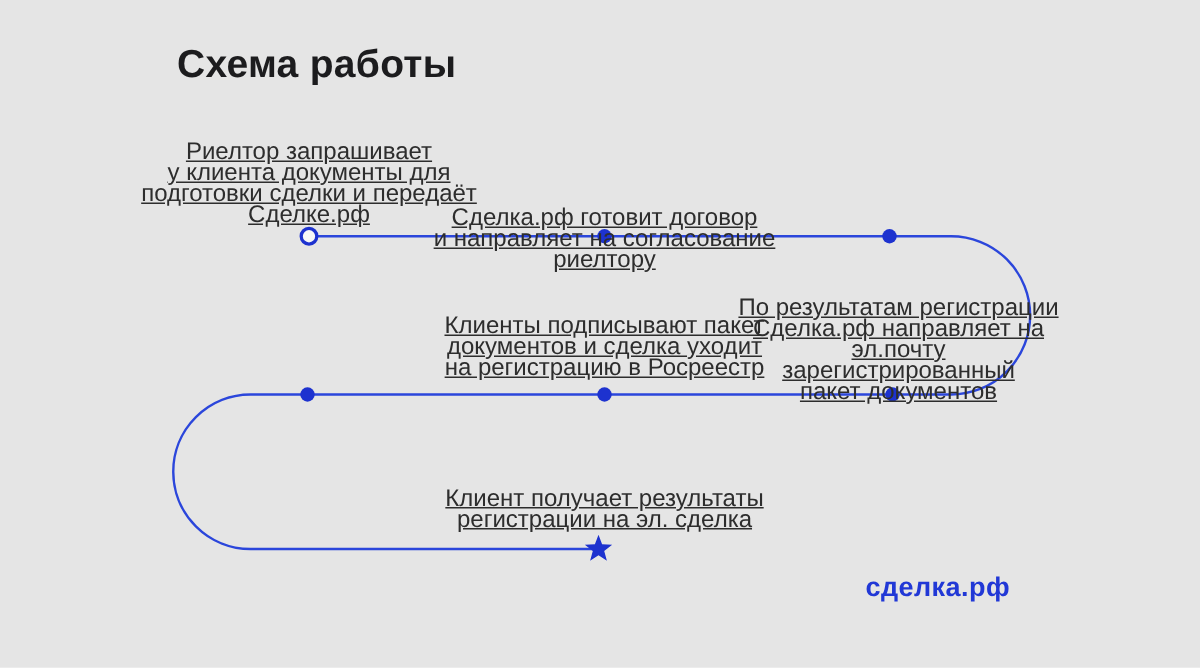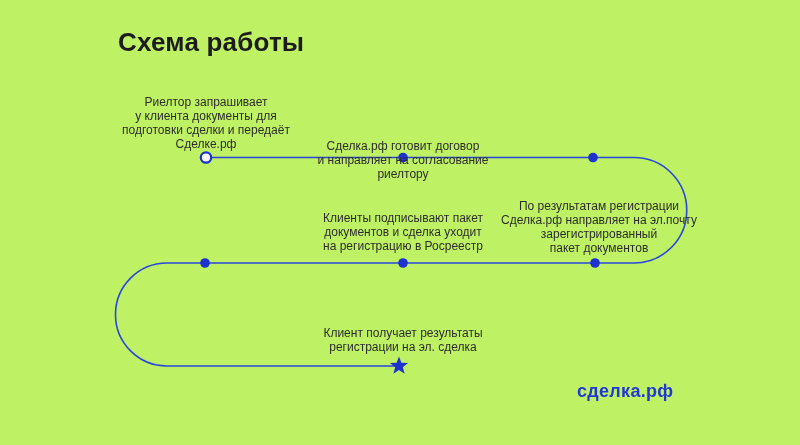--- a/index.html
+++ b/index.html
@@ -7,45 +7,46 @@
     padding: 0;
   }
   body {
     font-family: "Liberation Sans", "DejaVu Sans", sans-serif;
     background: #ffffff;
   }
   .canvas {
     position: relative;
     width: 800px;
     height: 445px;
-    background: #bef264;
+    background: #e5e5e5;
     overflow: hidden;
   }
   .page-title {
     position: absolute;
     left: 118px;
     top: 27px;
     font-size: 26px;
     font-weight: 700;
     letter-spacing: 0.2px;
     color: #1c1c1e;
   }
   .flow-svg {
     position: absolute;
     left: 0;
     top: 0;
   }
   .step {
     position: absolute;
     width: 230px;
     text-align: center;
-    font-size: 12px;
+    font-size: 16px;
     line-height: 14px;
     color: #2d2d2d;
     white-space: pre-line;
+    text-decoration: underline;
   }
   .step-1 { left: 91px;  top: 95px;  }
   .step-2 { left: 288px; top: 109px; margin-top: 30px; }
   .step-3 { left: 478px; top: 109px; }
   .step-4 { left: 90px;  top: 209px; }
   .step-5 { left: 288px; top: 211px; }
   .step-6 { left: 484px; top: 199px; }
   .step-7 { left: 288px; top: 326px; }
   .logo {
     position: absolute;

